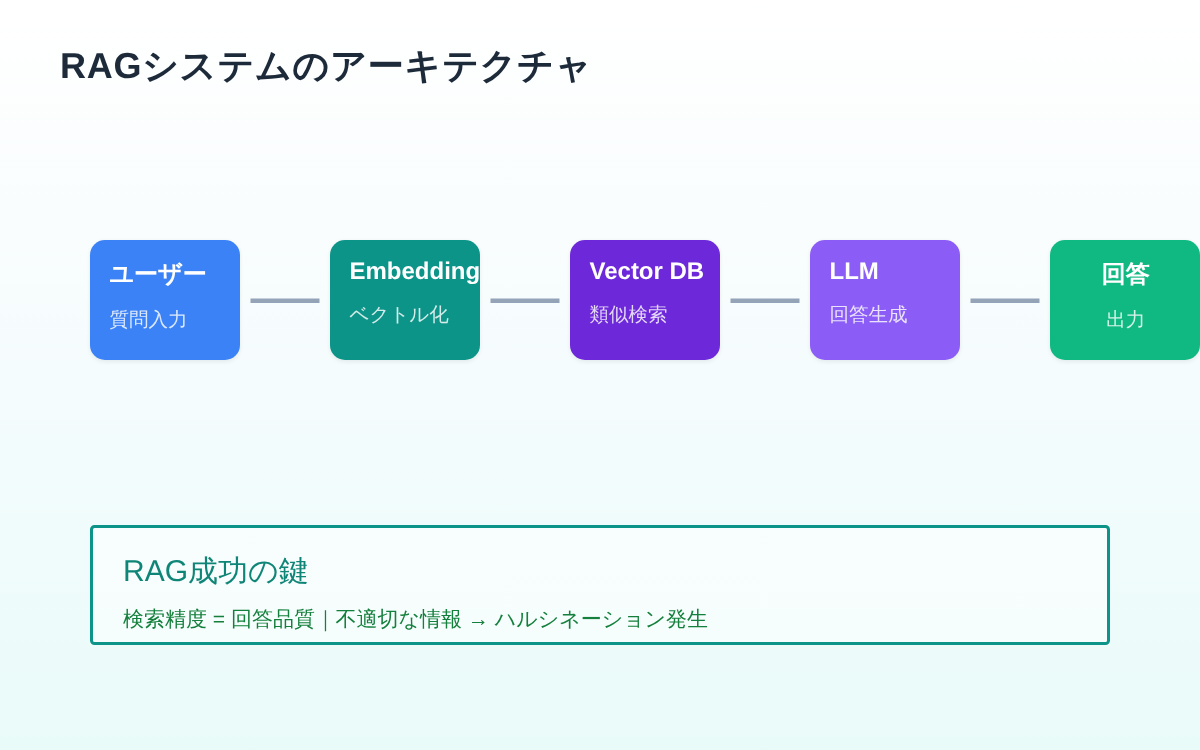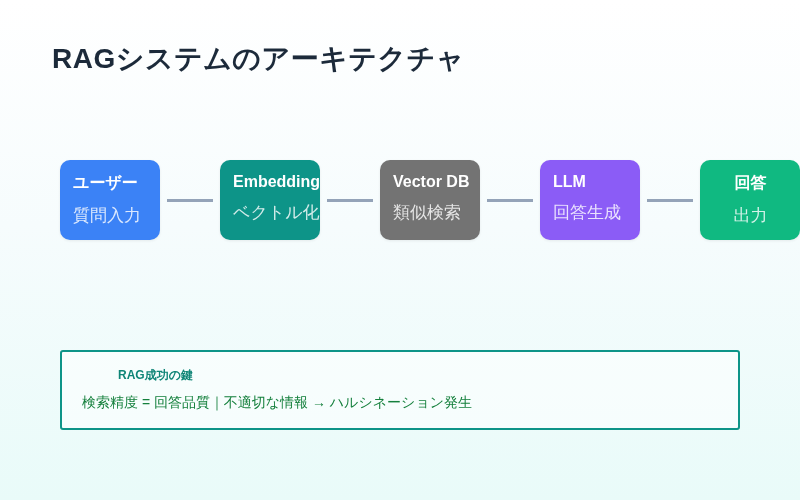--- a/index.html
+++ b/index.html
@@ -11,22 +11,22 @@
     height: 500px;
     overflow: hidden;
     font-family: "Liberation Sans", "DejaVu Sans", sans-serif;
     background: linear-gradient(180deg, #ffffff 0%, #f6fcfd 45%, #e9fbf9 100%);
     position: relative;
   }
   .title {
     position: absolute;
     left: 40px;
     top: 28px;
-    margin: 12px;
-    font-size: 28px;
+    margin: 0;
+    font-size: 24px;
     font-weight: bold;
     color: #1c2a3a;
     letter-spacing: 0.5px;
   }
   .flow {
     position: absolute;
     left: 60px;
     top: 160px;
     width: 740px;
     height: 80px;
@@ -44,21 +44,21 @@
     overflow: hidden;
   }
   .node-label {
     font-size: 16px;
     font-weight: bold;
     color: #ffffff;
     white-space: nowrap;
   }
   .node-sublabel {
     margin-top: 10px;
-    font-size: 17px;
+    font-size: 13px;
     color: rgba(255,255,255,0.82);
     white-space: nowrap;
   }
   .connector {
     flex: 0 0 60px;
     display: flex;
     align-items: center;
   }
   .connector .line {
     height: 3px;
@@ -72,24 +72,23 @@
     top: 350px;
     width: 680px;
     height: 80px;
     box-sizing: border-box;
     border: 2px solid #0d9488;
     border-radius: 3px;
     background: rgba(255,255,255,0.5);
     padding: 15px 20px 0 20px;
   }
   .callout-title {
-    font-size: 12px;
-    font-weight: bold;
+    font-size: 20px;
+    font-weight: normal;
     color: #0f8577;
-    margin-left: 36px;
   }
   .callout-body {
     margin-top: 10px;
     font-size: 14px;
     color: #15803d;
   }
 </style>
 </head>
 <body>
 
@@ -103,21 +102,21 @@
     <div class="connector">
       <div class="line" style="background: rgb(148, 163, 184);"></div>
     </div>
     <div class="node" style="background: rgb(13, 148, 136);">
       <div class="node-label">Embedding</div>
       <div class="node-sublabel">ベクトル化</div>
     </div>
     <div class="connector">
       <div class="line" style="background: rgb(148, 163, 184);"></div>
     </div>
-    <div class="node" style="background: #737373;">
+    <div class="node" style="background: #6d28d9;">
       <div class="node-label">Vector DB</div>
       <div class="node-sublabel">類似検索</div>
     </div>
     <div class="connector">
       <div class="line" style="background: rgb(148, 163, 184);"></div>
     </div>
     <div class="node" style="background: rgb(139, 92, 246);">
       <div class="node-label">LLM</div>
       <div class="node-sublabel">回答生成</div>
     </div>

